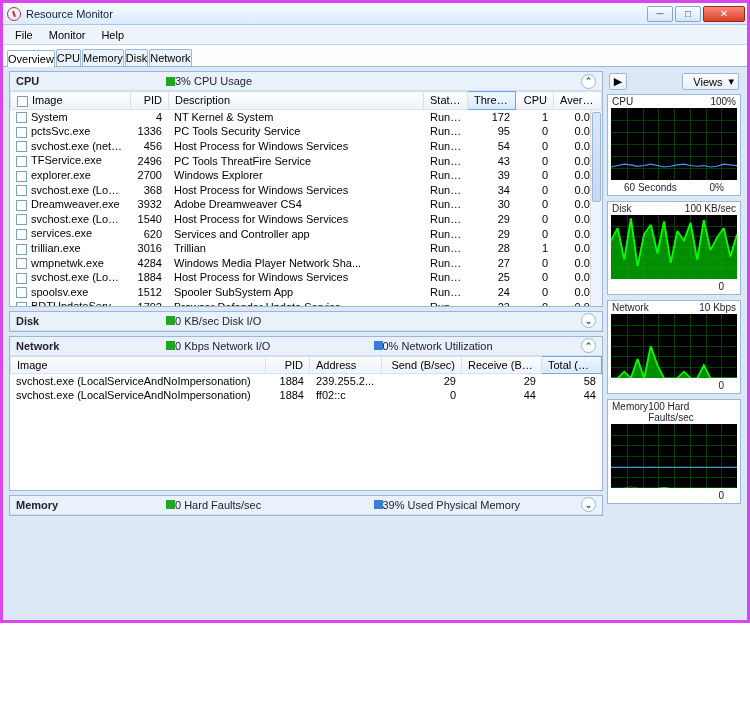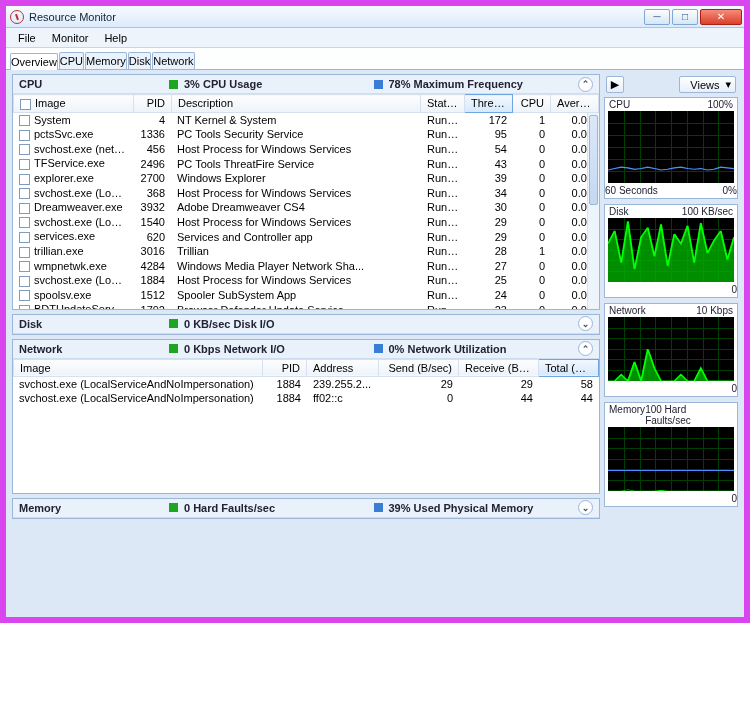--- a/index.html
+++ b/index.html
@@ -1,57 +1,57 @@
 <!DOCTYPE html>
 <html><head>
 <meta charset="utf-8">
 <style>
   * { box-sizing: border-box; margin: 0; padding: 0; }
   body { font-family: "Segoe UI", Tahoma, sans-serif; font-size: 11px; background: #fff; width: 750px; height: 705px; overflow: hidden; }
-  .window-frame { border: 6px solid #d946ef; width: 750px; height: 623px; background: #dce8f5; }
+  .window-frame { border: 3px solid #d946ef; width: 750px; height: 623px; background: #dce8f5; }
   .titlebar { background: linear-gradient(#f6fbff,#dceafb); height: 22px; display: flex; align-items: center; padding: 0 2px; border-bottom: 1px solid #a9c5e6; }
   .titlebar .tb-icon { width: 14px; height: 14px; border: 1.5px solid #c03030; border-radius: 50%; margin: 0 5px 0 2px; position: relative; }
   .titlebar .tb-icon::after { content:""; position:absolute; width:2px; height:6px; background:#c03030; left:5px; top:3px; transform:rotate(-20deg);}
   .titlebar .title { flex: 1; color: #123; }
   .win-btn { width: 26px; height: 16px; margin-left: 2px; border: 1px solid #7fa8d6; background: linear-gradient(#fdfdfd,#d6e6f6); border-radius: 2px; display: flex; align-items:center; justify-content:center; font-size:10px; color:#2a4d7d; cursor:pointer;}
   .win-btn.close { background: linear-gradient(#f98a7a,#d9412a); border-color:#a82010; color:#fff; width:42px;}
   .menubar { height: 20px; background: #eef4fb; display: flex; align-items: center; padding: 7px 4px; border-bottom: 1px solid #c5d6eb; }
   .menubar span { padding: 2px 8px; cursor:pointer; }
   .tabs { height: 22px; background: #fdfefe; display: flex; align-items: flex-end; padding: 0 4px; border-bottom: 1px solid #9bb6d6; }
   .tab { padding: 2px 0; border: 1px solid #9bb6d6; border-bottom: none; background: #eaf2fb; margin-right: 1px; border-radius: 2px 2px 0 0; cursor:pointer; font-size:11px;}
   .tab.active { background: #fff; position: relative; top: 1px; }
   .content { display: flex; height: calc(100% - 64px); }
   .left { flex: 1; padding: 4px 4px 4px 6px; overflow: hidden; display:flex; flex-direction:column; gap:4px;}
   .right { width: 140px; padding: 4px 6px 4px 0; }
   .panel { border: 1px solid #9bb6d6; background: #fff; }
   .panel-header { height: 19px; background: #e9f1fb; border-bottom: 1px solid #cfddf0; display: flex; align-items: center; padding: 0 6px; font-weight: bold; color:#223; }
   .panel-header .sq { width:9px; height:9px; display:inline-block; }
   .panel-header .sq.green{background:#1fa51f;} .panel-header .sq.blue{background:#3a7dd6;}
   .panel-header .title-text{ width:150px; }
-  .panel-header .mid{ flex:1; font-weight:bold; display:flex; align-items:center; gap:6px;}
+  .panel-header .mid{ flex:1; font-weight:normal; display:flex; align-items:center; }
   .panel-header .collapse-btn{ width:15px; height:15px; border:1px solid #9bb6d6; border-radius:50%; background:#fff; display:flex; align-items:center; justify-content:center; font-size:9px; cursor:pointer; color:#456;}
   table { width: 100%; border-collapse: collapse; table-layout: fixed; }
   th { text-align: left; font-weight: normal; background: linear-gradient(#fdfdfd,#edf3fa); border: 1px solid #d6e0ee; padding: 2px 6px; height:16px; font-size:11px; white-space:nowrap; overflow:hidden; text-overflow:ellipsis;margin-left:16px;}
   th.sortcol { border:1px solid #6fa5e0; background:linear-gradient(#f2f8ff,#d6e8fb);}
   td { padding: 1px 6px; white-space: nowrap; overflow: hidden; text-overflow: ellipsis; font-size:11px; height:14px;}
   .chk { display:inline-block; width:11px; height:11px; border:1px solid #7f9db9; background:#fff; margin-right:4px; vertical-align:middle; cursor:pointer;}
   .num { text-align: right; }
   .proc-body { height: 196px; overflow: hidden; position:relative;}
   .proc-scroll { position:absolute; right:0; top:0; bottom:0; width:12px; background:#eef4fb; border-left:1px solid #d6e0ee;}
   .proc-scroll .thumb{position:absolute; left:1px; right:1px; top:2px; height:90px; background:linear-gradient(#dce8f8,#c4d8f0); border:1px solid #9bb6d6; border-radius:2px;}
   .net-body { height: 116px; }
   .views-bar { display:flex; align-items:center; gap:4px; padding: 2px 2px 4px; }
   .arrow-btn{ width:18px; height:17px; border:1px solid #9bb6d6; background:linear-gradient(#fff,#e6eff9); border-radius:2px; display:flex; align-items:center; justify-content:center; cursor:pointer;}
   .views-btn{ height:17px; border:1px solid #9bb6d6; background:linear-gradient(#fff,#e6eff9); border-radius:2px; display:flex; align-items:center; padding:0 4px 0 10px; gap:6px; cursor:pointer; margin-left:auto;}
   .chart-block{ border:1px solid #9bb6d6; background:#fff; margin-bottom:5px;}
   .chart-title{ display:flex; justify-content:space-between; padding:1px 4px; font-size:10px; color:#223;}
   .chart-area{ height:72px; background:#000; margin:0 3px 2px; position:relative; overflow:hidden;}
   .chart-area.small{height:64px;}
   .grid-v,.grid-h{position:absolute; background:#003f00;}
-  .chart-foot{ display:flex; justify-content:space-between; padding:0 0 2px; font-size:10px; color:#223;}
+  .chart-foot{ display:flex; justify-content:space-between; padding:0 16px 2px; font-size:10px; color:#223;}
   svg.spark{position:absolute; inset:0; width:100%; height:100%;}
 </style>
 </head>
 <body>
 
 <div class="window-frame">
   <div class="titlebar">
     <span class="tb-icon"></span>
     <span class="title">Resource Monitor</span>
     <span class="win-btn">─</span>
@@ -72,24 +72,20 @@
   </div>
   <div class="content">
     <div class="left">
 
       <div class="panel">
         <div class="panel-header">
           <span class="title-text">CPU</span>
           <span class="mid">
               <span class="sq green"></span>
               <span>3% CPU Usage</span>
-            </span>
-          <span class="mid">
-              <span class="sq blue"></span>
-              <span>78% Maximum Frequency</span>
             </span>
           <span class="collapse-btn">⌃</span>
         </div>
         <table>
           <colgroup>
               <col style="width:120px">
               <col style="width:38px">
               <col>
               <col style="width:44px">
               <col style="width:48px">

